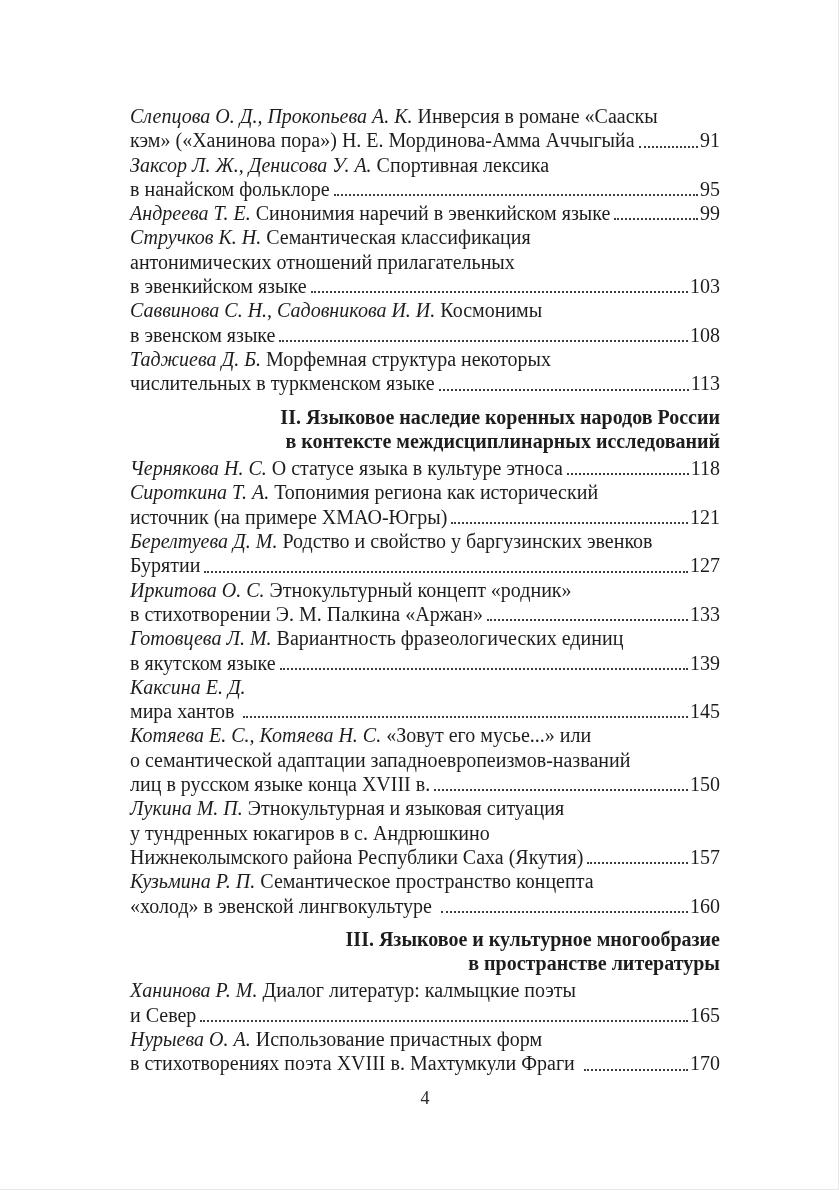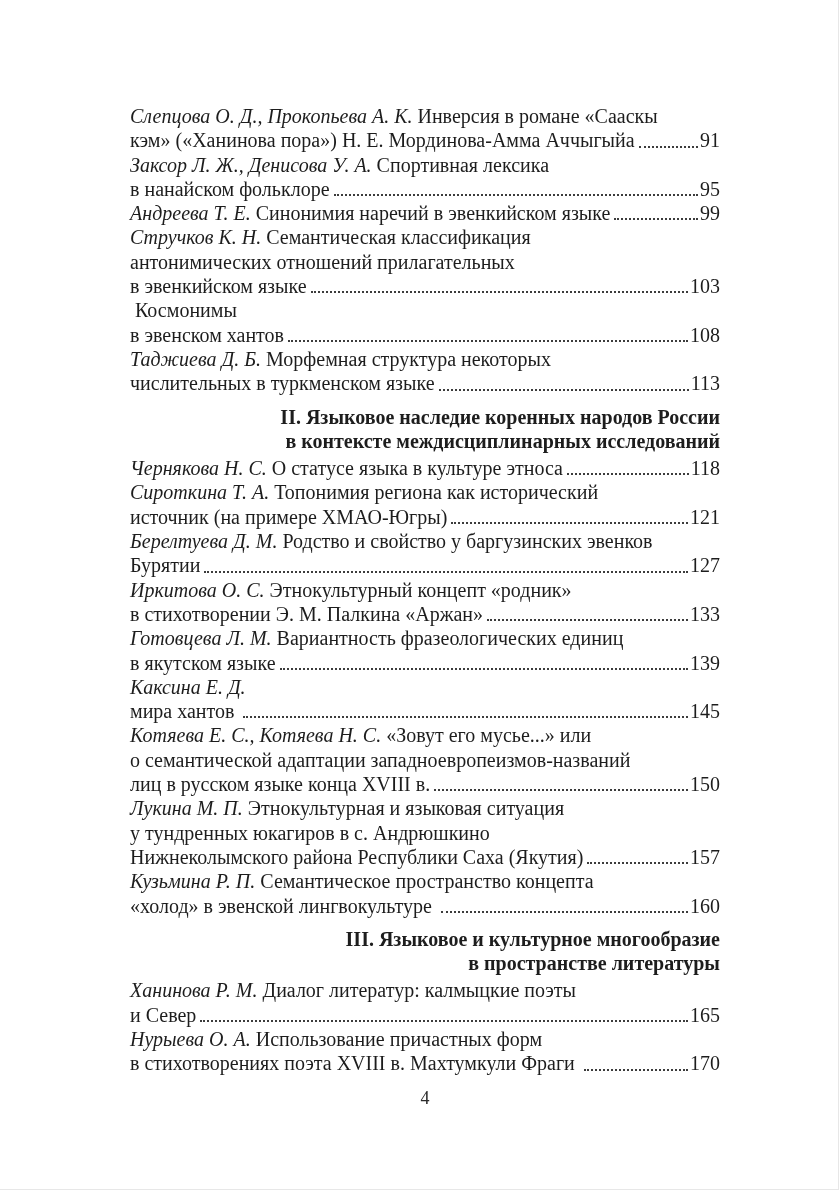--- a/index.html
+++ b/index.html
@@ -112,24 +112,25 @@
           <span class="seg">антонимических отношений прилагательных</span>
         </div>
         <div class="line">
           <span class="seg">в эвенкийском языке</span>
           <span class="leader"></span>
           <span class="pagenum">103</span>
         </div>
       </div>
       <div class="entry">
         <div class="line">
+          <span class="seg author">Саввинова С. Н., Садовникова И. И.</span>
           <span class="seg"> Космонимы</span>
         </div>
         <div class="line">
-          <span class="seg">в эвенском хантов</span>
+          <span class="seg">в эвенском языке</span>
           <span class="leader"></span>
           <span class="pagenum">108</span>
         </div>
       </div>
       <div class="entry">
         <div class="line">
           <span class="seg author">Таджиева Д. Б.</span>
           <span class="seg"> Морфемная структура некоторых</span>
         </div>
         <div class="line">

